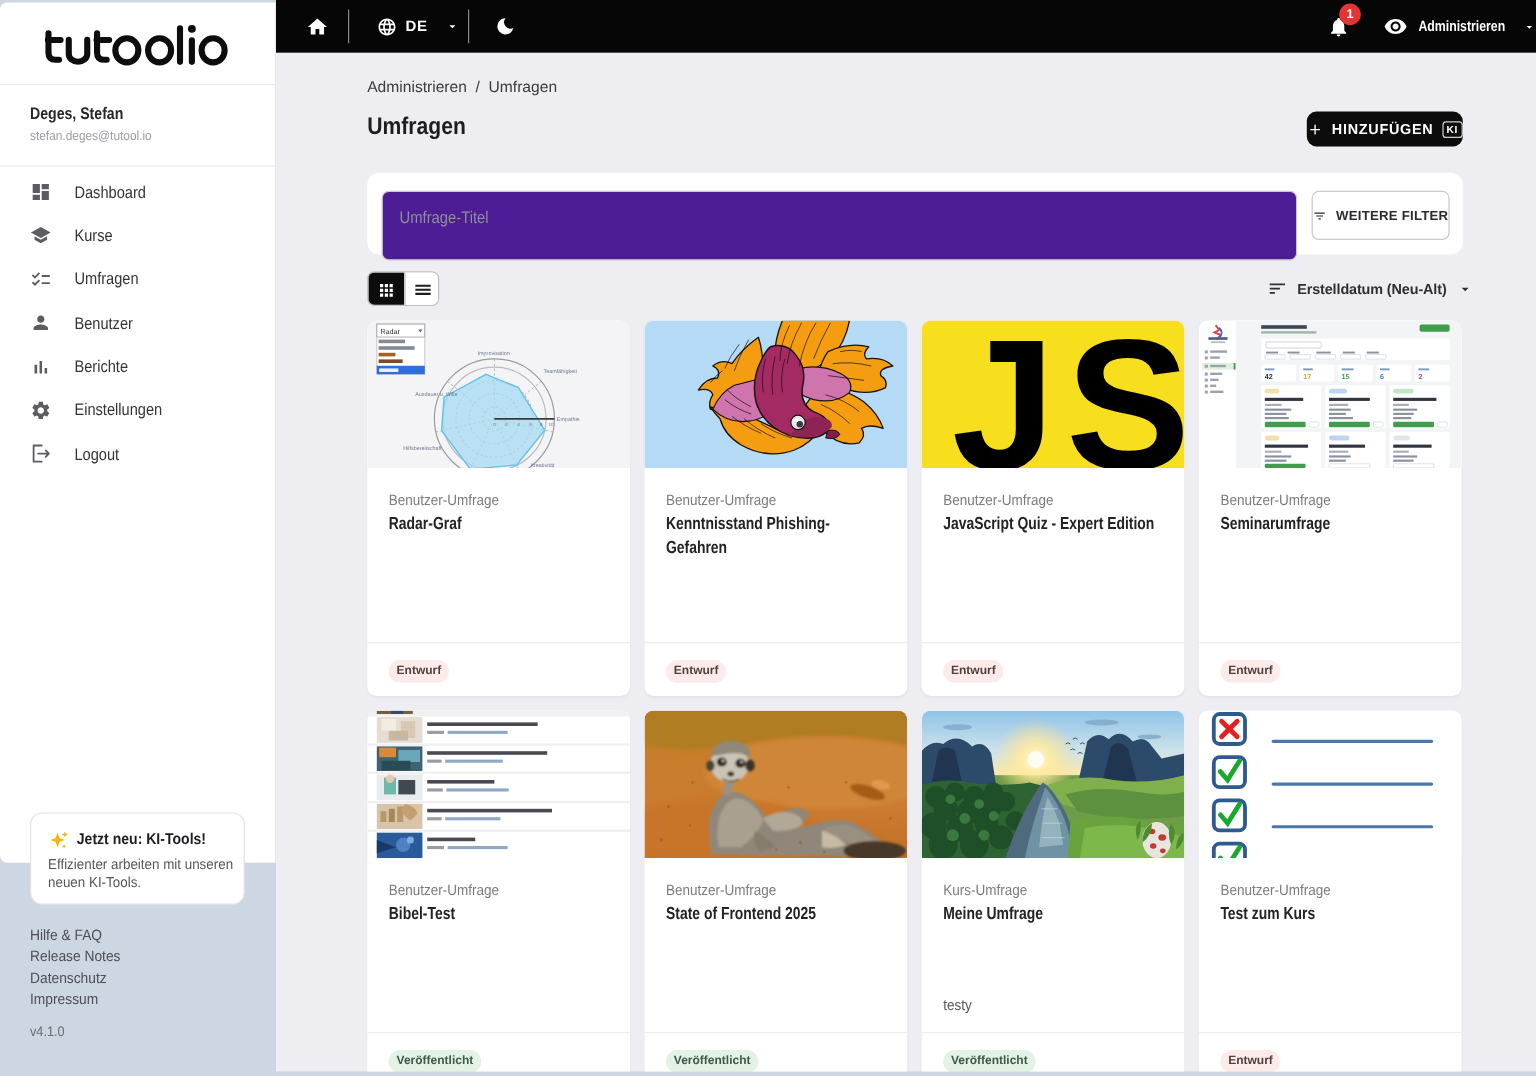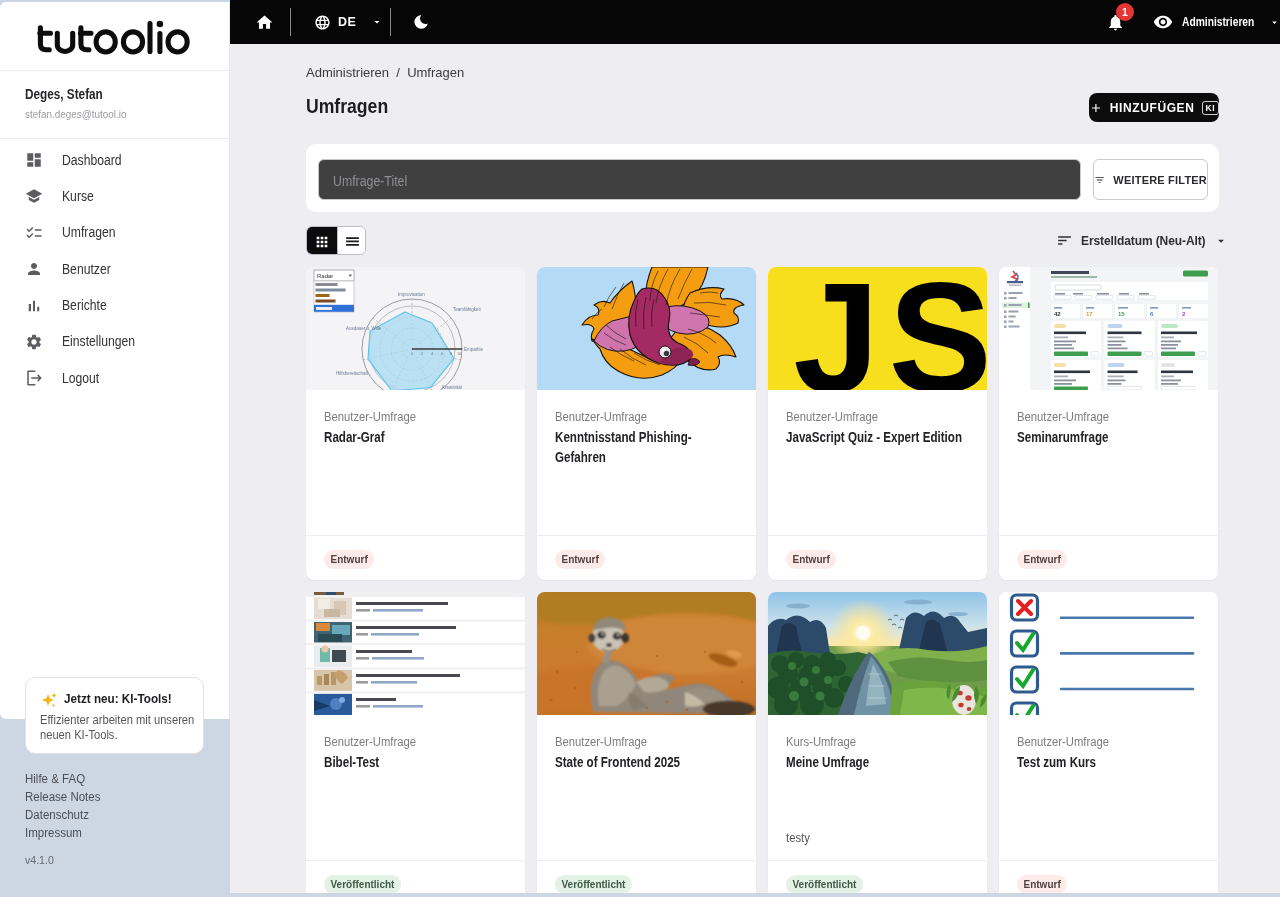--- a/index.html
+++ b/index.html
@@ -25,21 +25,21 @@
   .kibox .b { position:absolute; left:14px; top:35px; font-size:12px; color:#55555c; line-height:15px; transform:scaleX(0.93); transform-origin:0 0; white-space:nowrap; }
   .flink { position:absolute; left:25px; font-size:12.5px; color:#4e4e55; transform:scaleX(0.92); transform-origin:0 0; white-space:nowrap; }
   
   .content { position:absolute; left:230px; top:44px; width:1050px; height:849px; background:#ededf2; }
   .crumbs { position:absolute; left:76px; top:21px; font-size:13px; color:#3a3a40; }
   .h1 { position:absolute; left:76px; top:51px; font-size:20px; font-weight:700; color:#1c1c21; transform:scaleX(0.88); transform-origin:0 0; white-space:nowrap; }
   .addbtn { position:absolute; left:859px; top:49px; width:130px; height:29px; background:#0c0c0c; border-radius:8px; color:#fff; display:flex; align-items:center; justify-content:center; gap:7px; }
   .addbtn .txt { font-size:12px; font-weight:700; letter-spacing:0.6px; }
   .addbtn .ki { font-size:8.5px; font-weight:700; border:1px solid #cfcfcf; border-radius:3px; padding:1px 3px; letter-spacing:0.5px;}
   .searchpanel { position:absolute; left:76px; top:100px; width:913px; height:68px; background:#fff; border-radius:10px; }
-  .searchinput { position:absolute; left:12px; top:15px; width:763px; height:41px; border:1px solid #c7c7cc; border-radius:6px; background:#404040; }
+  .searchinput { position:absolute; left:12px; top:15px; width:763px; height:58px; border:1px solid #c7c7cc; border-radius:6px; background:#4c1d95; }
   .searchinput .ph { position:absolute; left:14px; top:13px; font-size:14px; color:#8f8f96; transform:scaleX(0.88); transform-origin:0 0; white-space:nowrap; }
   .filterbtn { position:absolute; left:787px; top:15px; width:115px; height:41px; border:1px solid #c9c9ce; border-radius:6px; background:#fff; display:flex; align-items:center; justify-content:center; gap:8px; }
   .filterbtn .txt { font-size:11px; font-weight:700; color:#2b2b30; letter-spacing:0.2px; white-space:nowrap; }
   .toggle { position:absolute; left:76px; top:182px; width:60px; height:29px; border:1px solid #bdbdc2; border-radius:6px; background:#fff; overflow:hidden; }
   .tg-grid { position:absolute; left:0; top:0; width:30px; height:29px; background:#0c0c0c; }
   .tg-list { position:absolute; left:30px; top:0; width:30px; height:29px; background:#fff; border-left:1px solid #bdbdc2; }
   .sortrow { position:absolute; left:826px; top:188px; display:flex; align-items:center; gap:8px; }
   .sortrow .txt { font-size:12px; font-weight:700; color:#2e2e33; letter-spacing:-0.1px; white-space:nowrap; }
   
   .card { position:absolute; width:219px; height:313px; background:#fff; border-radius:8px; overflow:hidden; box-shadow:0 1px 2px rgba(20,20,40,0.04); }

